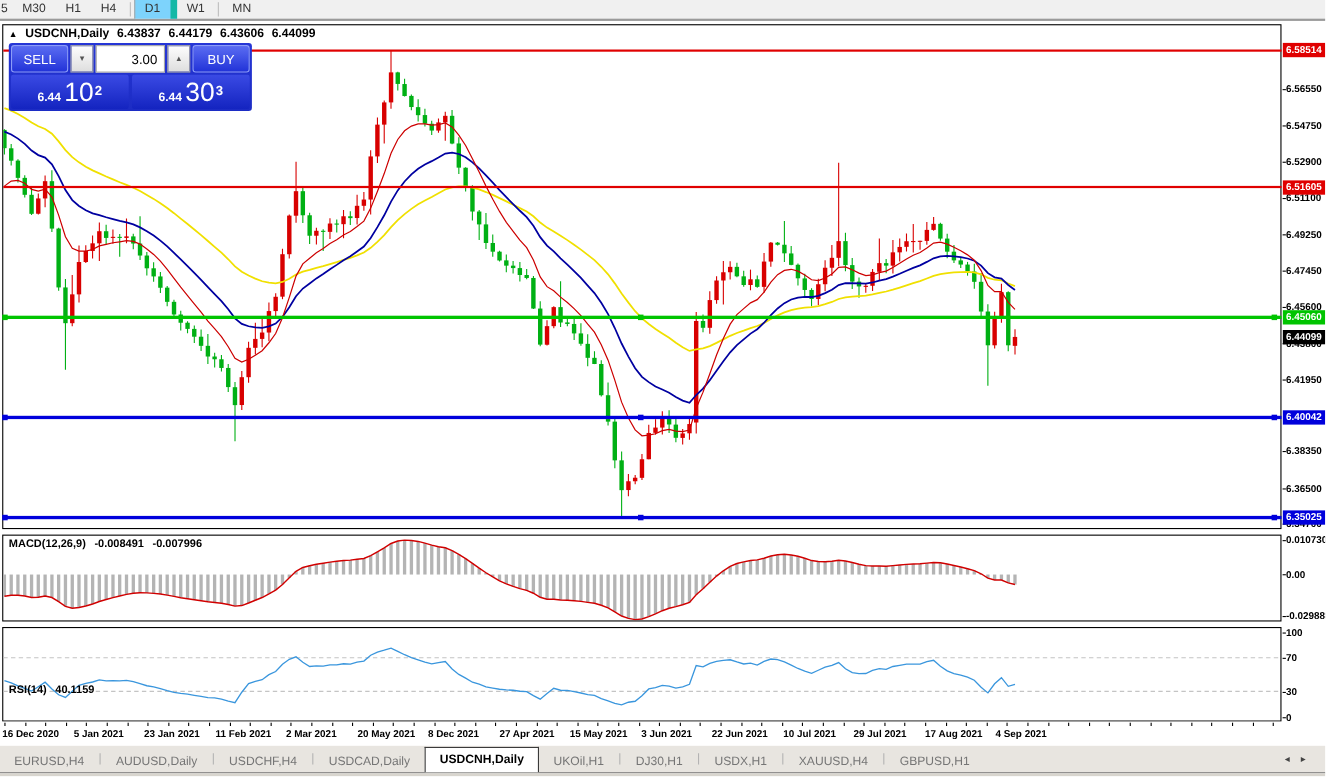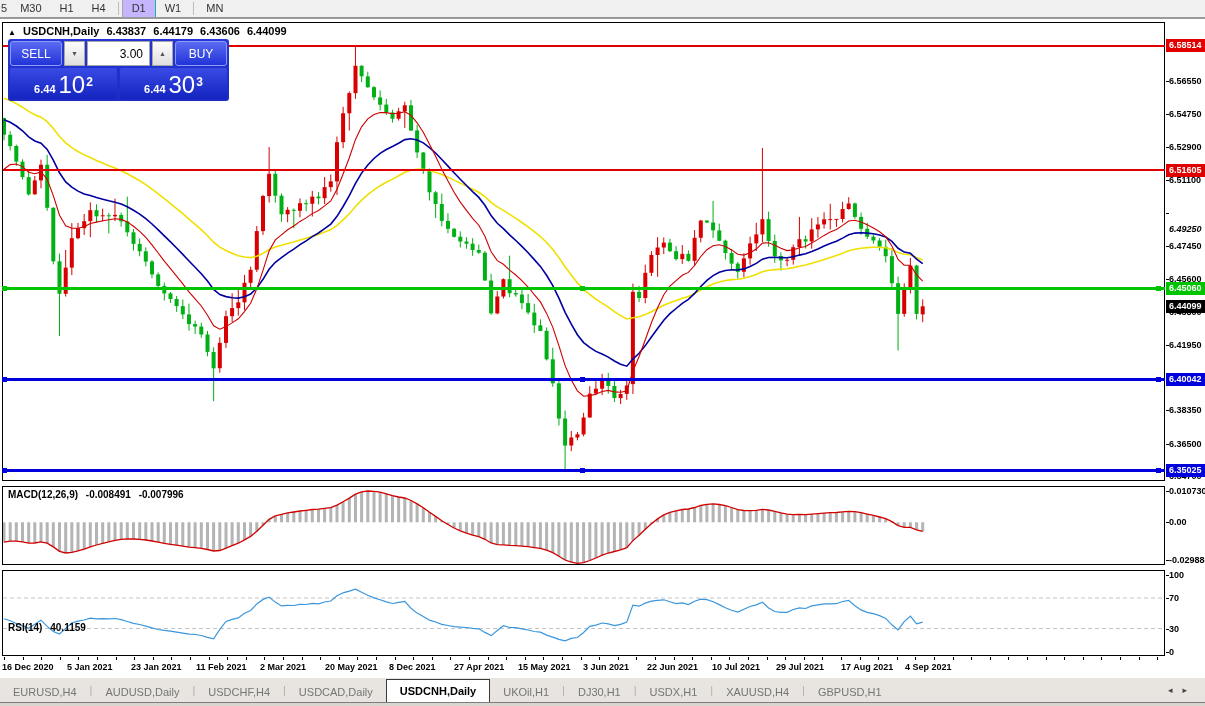--- a/index.html
+++ b/index.html
@@ -2,21 +2,21 @@
 <html><head>
 <meta charset="utf-8">
 <style>
   html,body{margin:0;padding:0;background:#fff;}
   #screen{position:relative;width:1205px;height:706px;background:#fff;overflow:hidden;
           font-family:"Liberation Sans",sans-serif;-webkit-font-smoothing:antialiased;}
   
   .toolbar{position:absolute;left:0;top:0;width:1205px;height:17px;background:#f0f0f0;
            border-bottom:2px solid #9a9a9a;display:flex;align-items:center;font-size:11px;color:#333;}
   .tf-btn{padding:0 9px;height:17px;line-height:17px;cursor:default;}
-  .tf-active{background:#c4b5fd;border-left:1px solid #a8a8a8;border-right:1px solid #14b8a6;}
+  .tf-active{background:#7dd3fc;border-left:1px solid #a8a8a8;border-right:6px solid #14b8a6;}
   .tf-clipped{padding:0 4px 0 1px;}
   .tf-sep{width:1px;height:13px;background:#bdbdbd;margin:0 3px;}
   
   .pane{position:absolute;left:2px;width:1163px;background:#fff;border:1px solid #000;box-sizing:border-box;}
   #mainPane{top:22px;height:459px;}
   #macdPane{top:486px;height:79px;}
   #rsiPane{top:570px;height:86px;}
   #chartSvg{position:absolute;left:0;top:0;z-index:2;pointer-events:none;}
   
   .hline{position:absolute;left:3px;width:1162px;z-index:3;}
@@ -607,21 +607,21 @@
   <div id="axisArea">
       <div class="axis-tick" style="top: 81px;"></div>
       <div class="axis-label" style="top: 76px;">6.56550</div>
       <div class="axis-tick" style="top: 114px;"></div>
       <div class="axis-label" style="top: 109px;">6.54750</div>
       <div class="axis-tick" style="top: 147px;"></div>
       <div class="axis-label" style="top: 142px;">6.52900</div>
       <div class="axis-tick" style="top: 180px;"></div>
       <div class="axis-label" style="top: 175px;">6.51100</div>
       <div class="axis-tick" style="top: 213px;"></div>
-      <div class="axis-label" style="top: 224px; font-style: italic;">6.49250</div>
+      <div class="axis-label" style="top: 208px;">6.49250</div>
       <div class="axis-tick" style="top: 246px;"></div>
       <div class="axis-label" style="top: 241px;">6.47450</div>
       <div class="axis-tick" style="top: 279px;"></div>
       <div class="axis-label" style="top: 274px;">6.45600</div>
       <div class="axis-tick" style="top: 312px;"></div>
       <div class="axis-label" style="top: 307px;">6.43800</div>
       <div class="axis-tick" style="top: 345px;"></div>
       <div class="axis-label" style="top: 340px;">6.41950</div>
       <div class="axis-tick" style="top: 410px;"></div>
       <div class="axis-label" style="top: 405px;">6.38350</div>

